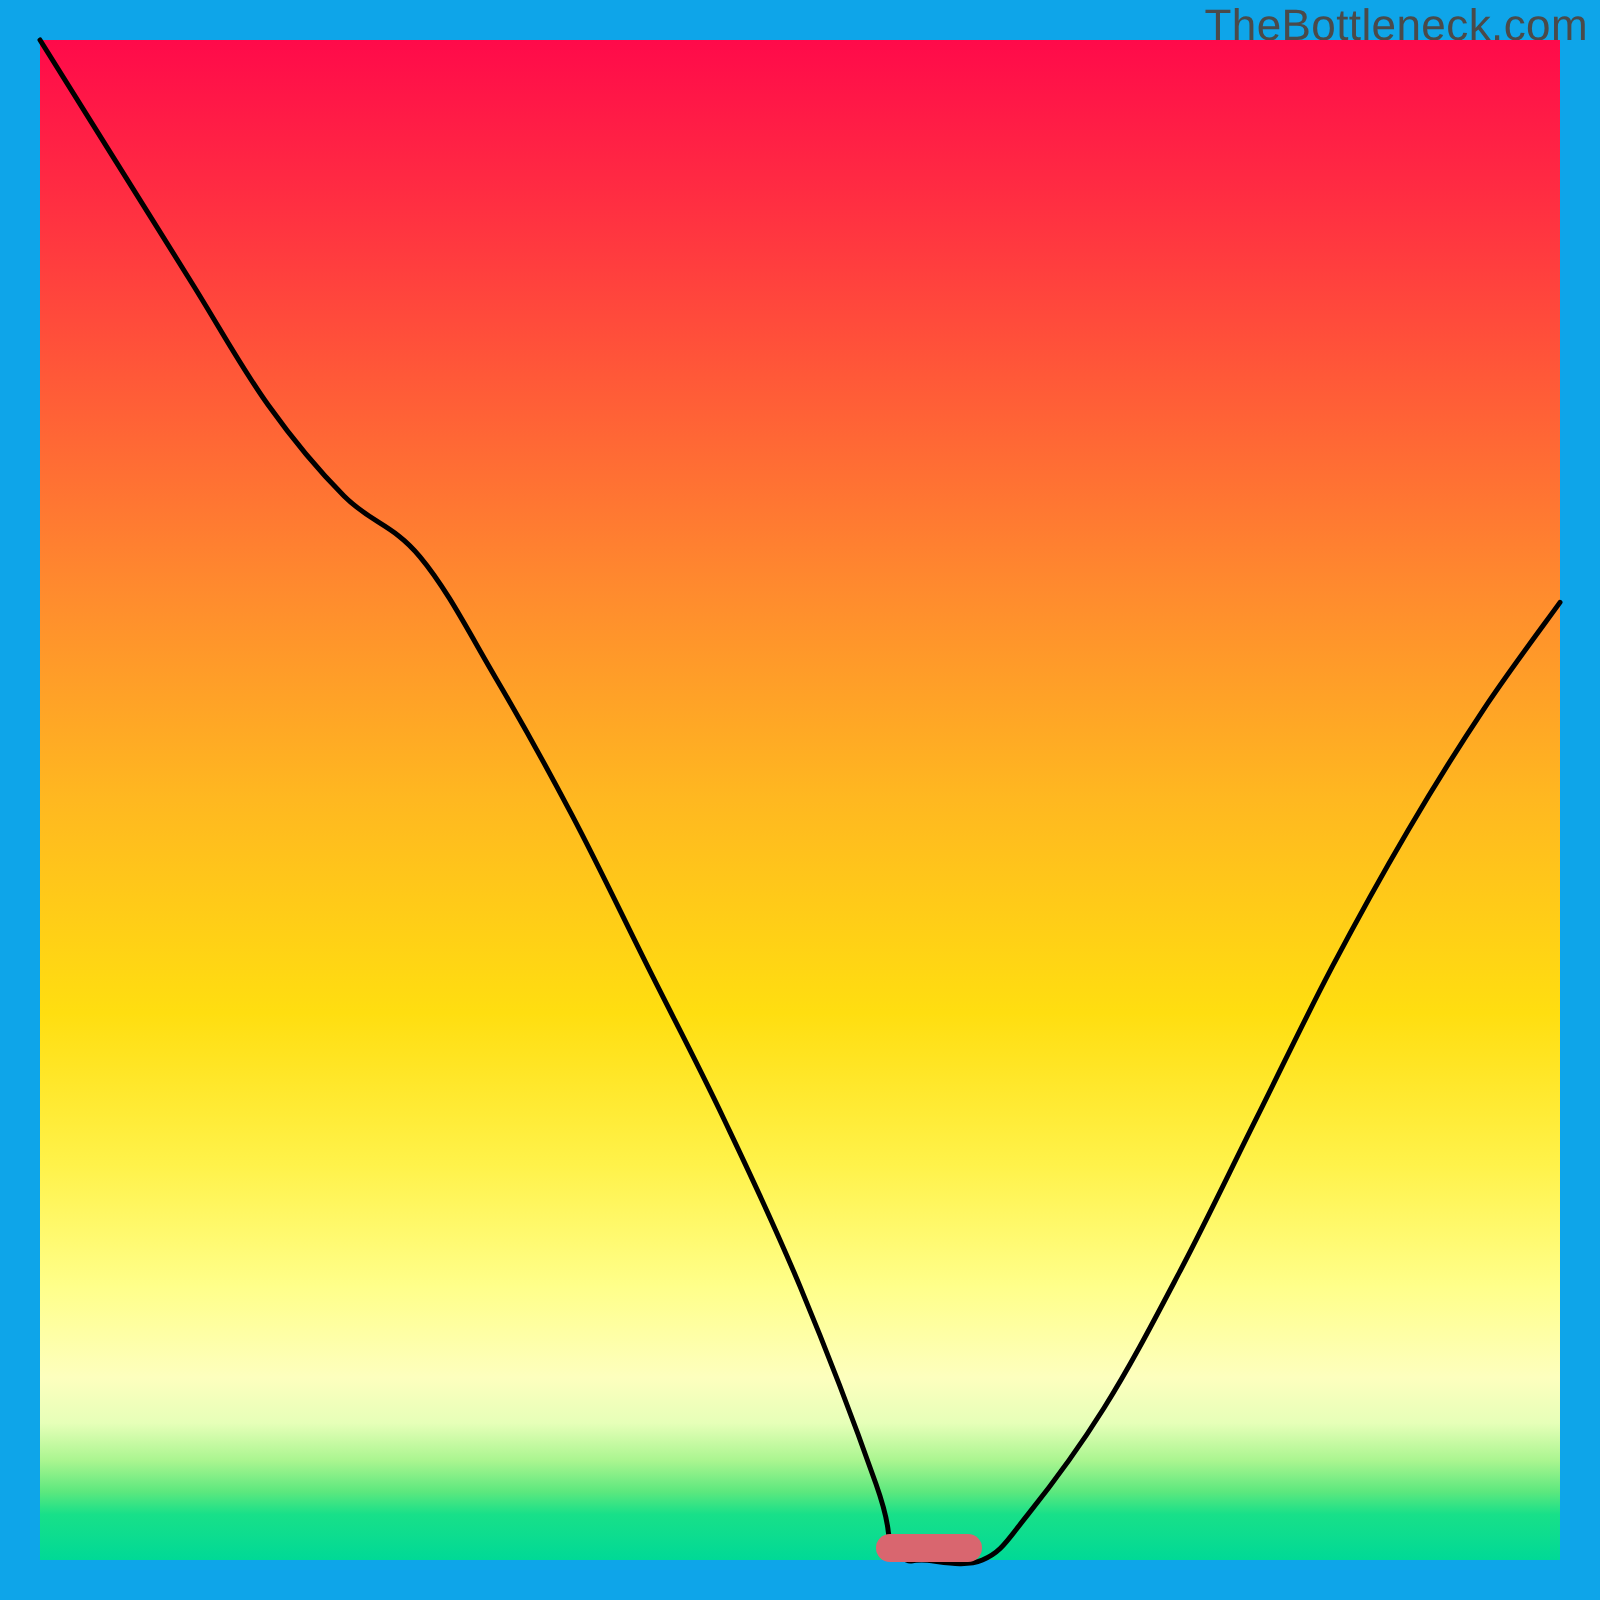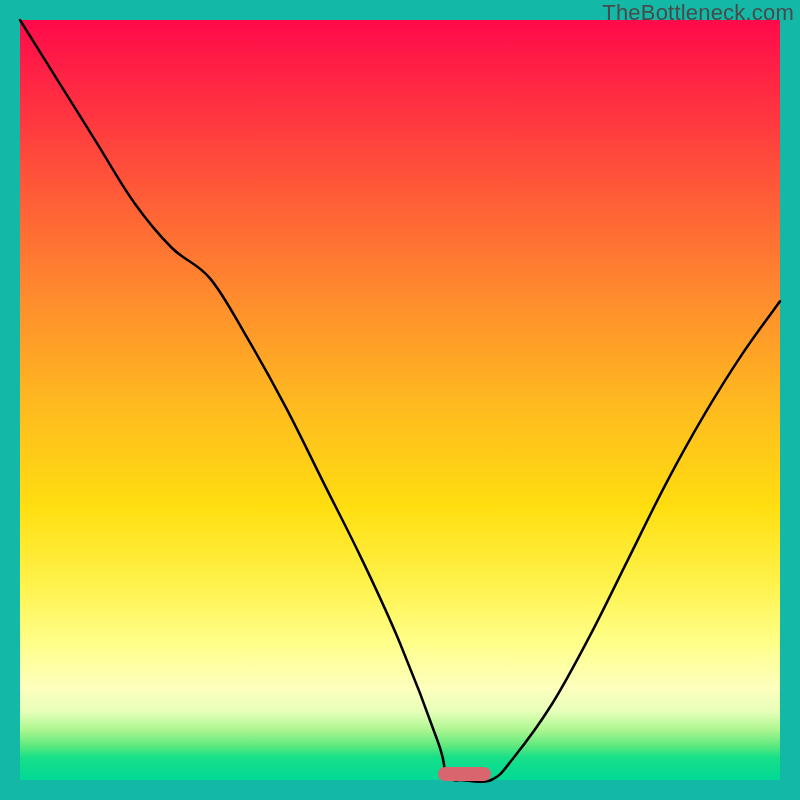--- a/index.html
+++ b/index.html
@@ -7,21 +7,21 @@
     padding: 0;
     width: 800px;
     height: 800px;
     background: #000000;
     overflow: hidden;
   }
   .frame {
     position: relative;
     width: 800px;
     height: 800px;
-    background: #14b8a6;
+    background: #0ea5e9;
     text-align: right;
   }
   .plot-area {
     position: absolute;
     left: 20px;
     top: 20px;
     width: 760px;
     height: 760px;
     
     background: linear-gradient(

